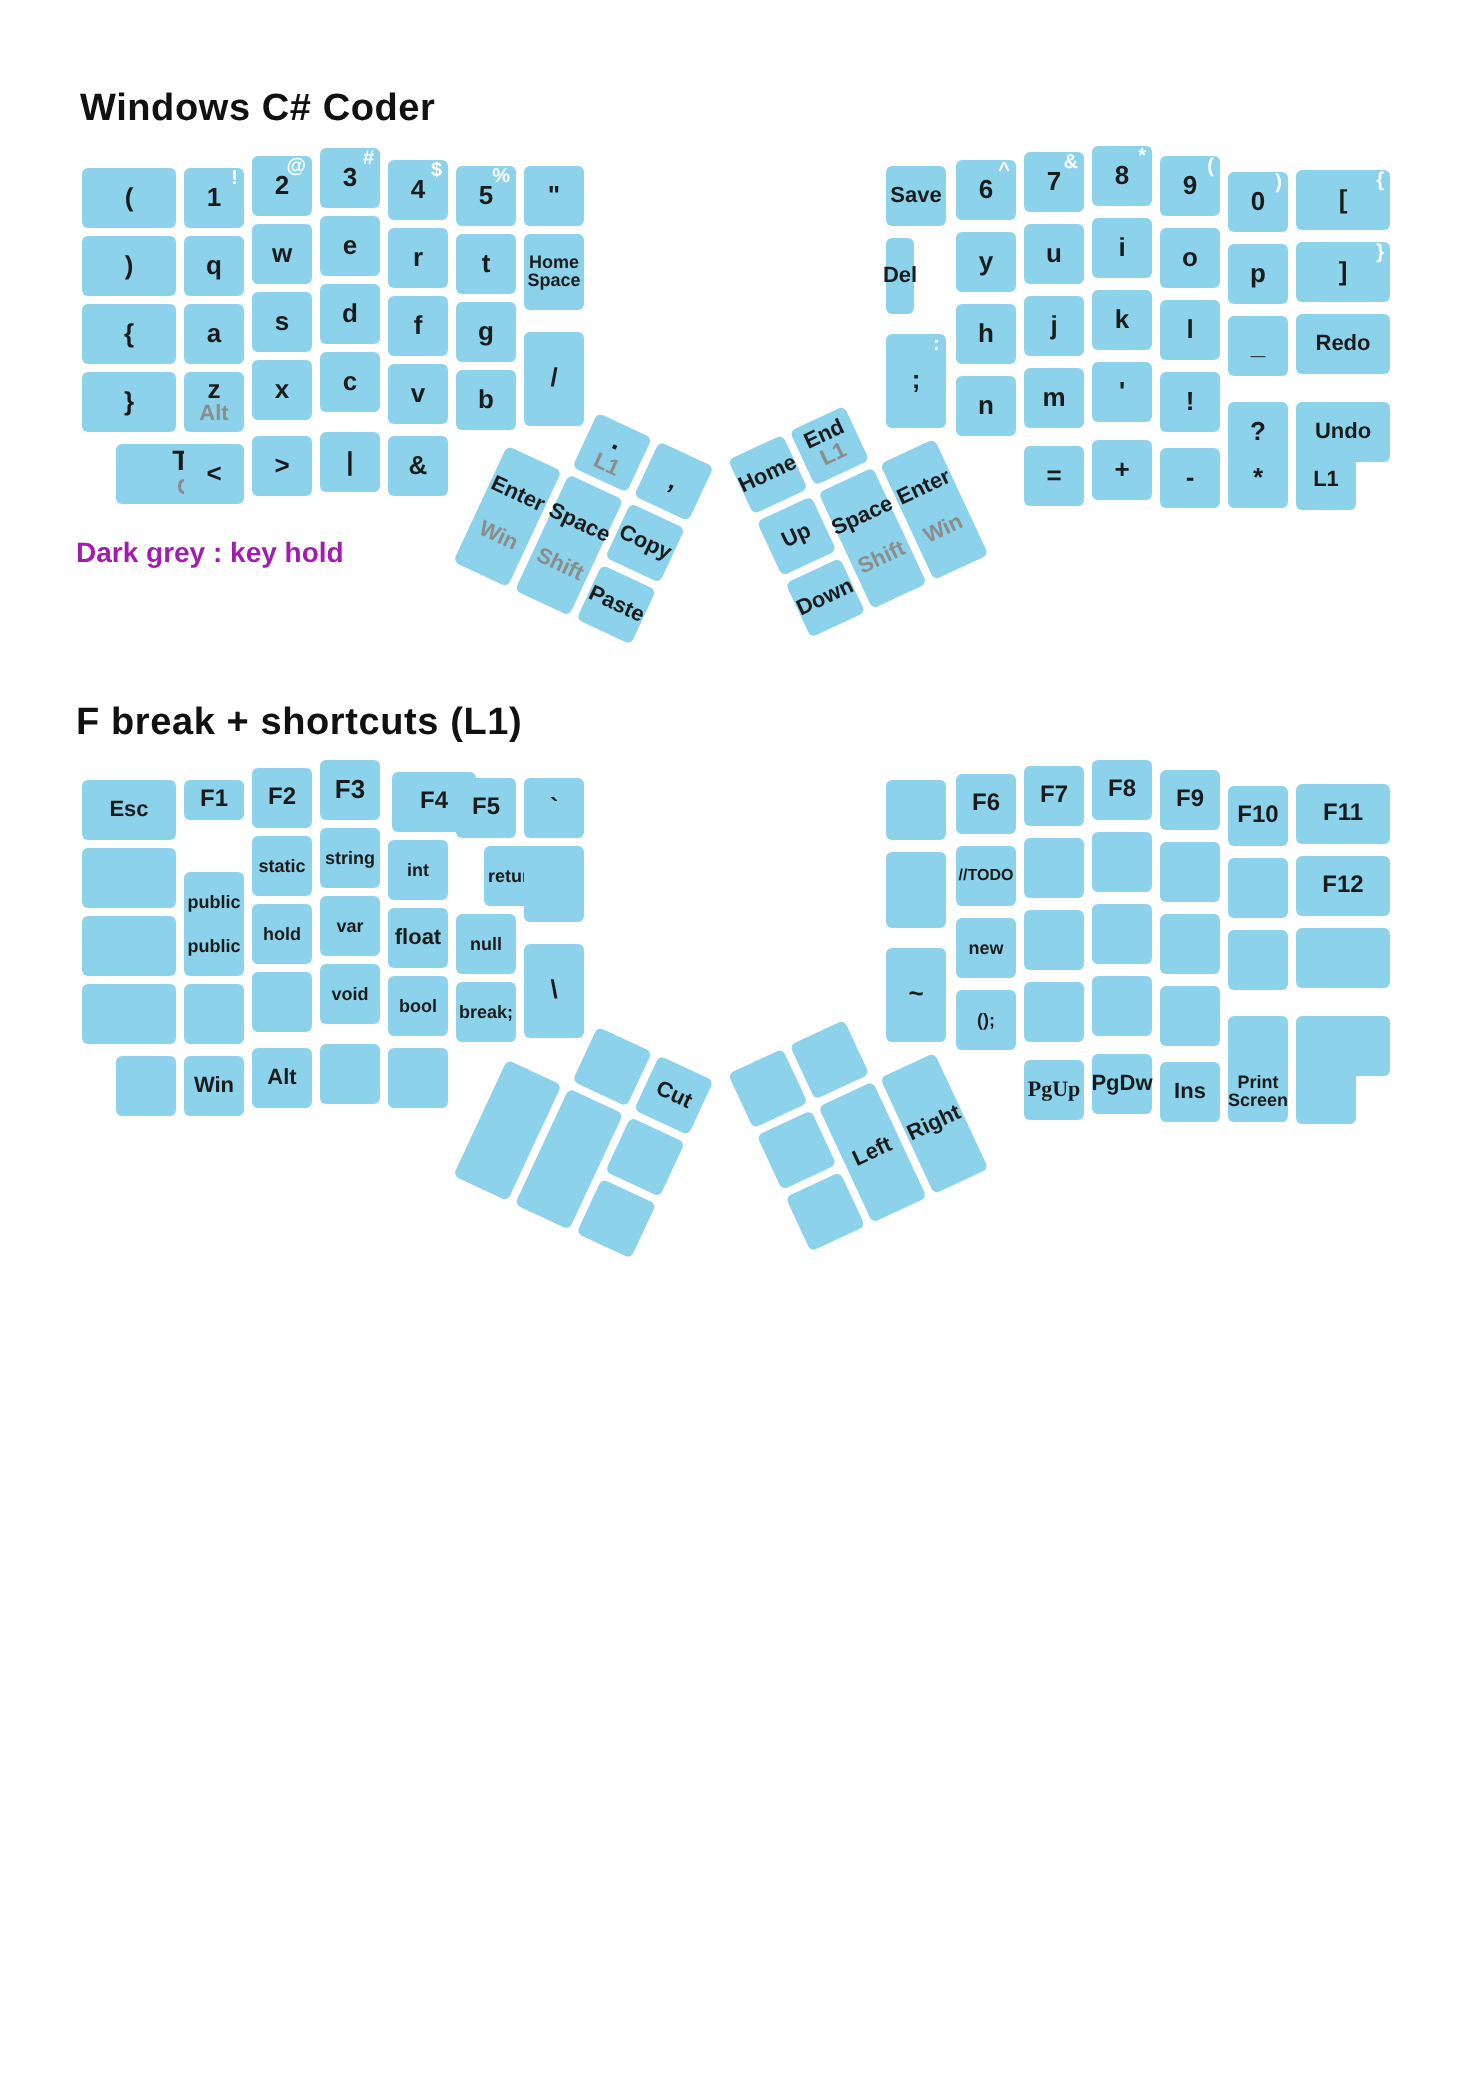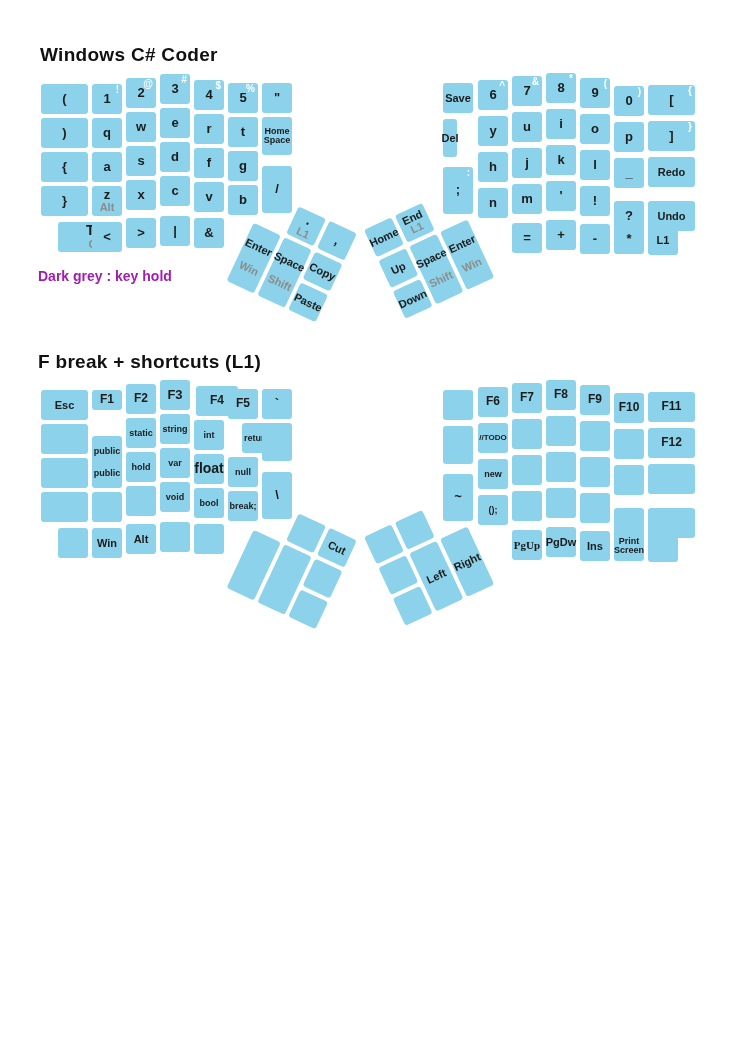--- a/index.html
+++ b/index.html
@@ -337,21 +337,21 @@
       <div class="key" style="left: 0px; top: 68px; width: 47px; height: 30px; font-size: 13px;"></div>
       <div class="key" style="left: 51px; top: 68px; width: 30px; height: 30px; font-size: 9px;">
         <span class="t">public</span>
       </div>
       <div class="key" style="left: 85px; top: 62px; width: 30px; height: 30px; font-size: 9px;">
         <span class="t">hold</span>
       </div>
       <div class="key" style="left: 119px; top: 58px; width: 30px; height: 30px; font-size: 9px;">
         <span class="t">var</span>
       </div>
-      <div class="key" style="left: 153px; top: 64px; width: 30px; height: 30px; font-size: 14px;">
+      <div class="key" style="left: 153px; top: 64px; width: 30px; height: 30px; font-size: 11px;">
         <span class="t">float</span>
       </div>
       <div class="key" style="left: 187px; top: 67px; width: 30px; height: 30px; font-size: 9px;">
         <span class="t">null</span>
       </div>
       <div class="key" style="left: 221px; top: 82px; width: 30px; height: 47px; font-size: 13px;">
         <span class="t">\</span>
       </div>
       <div class="key" style="left: 0px; top: 102px; width: 47px; height: 30px; font-size: 13px;"></div>
       <div class="key" style="left: 51px; top: 102px; width: 30px; height: 30px; font-size: 13px;"></div>

